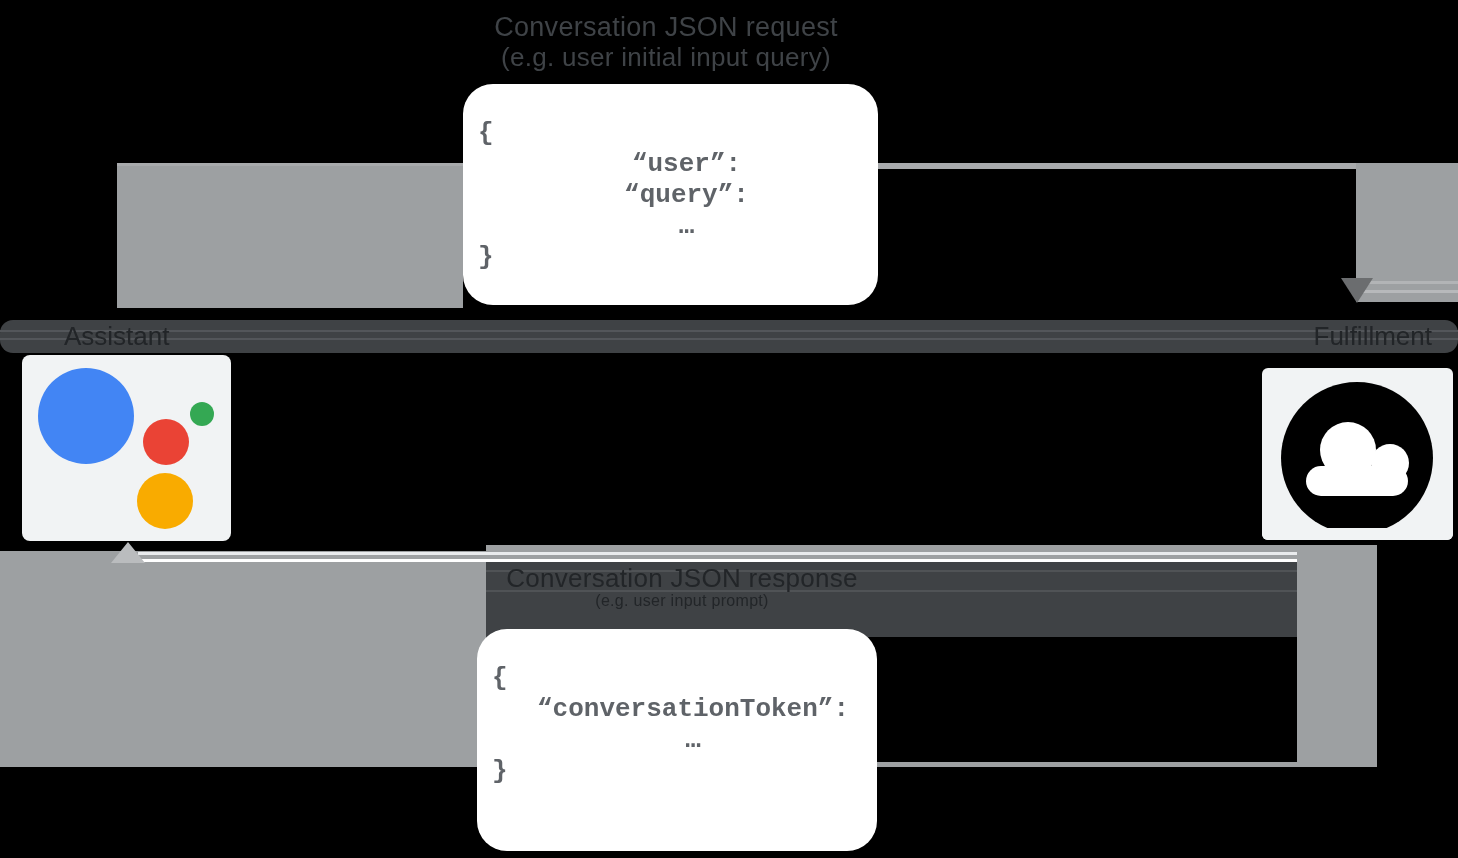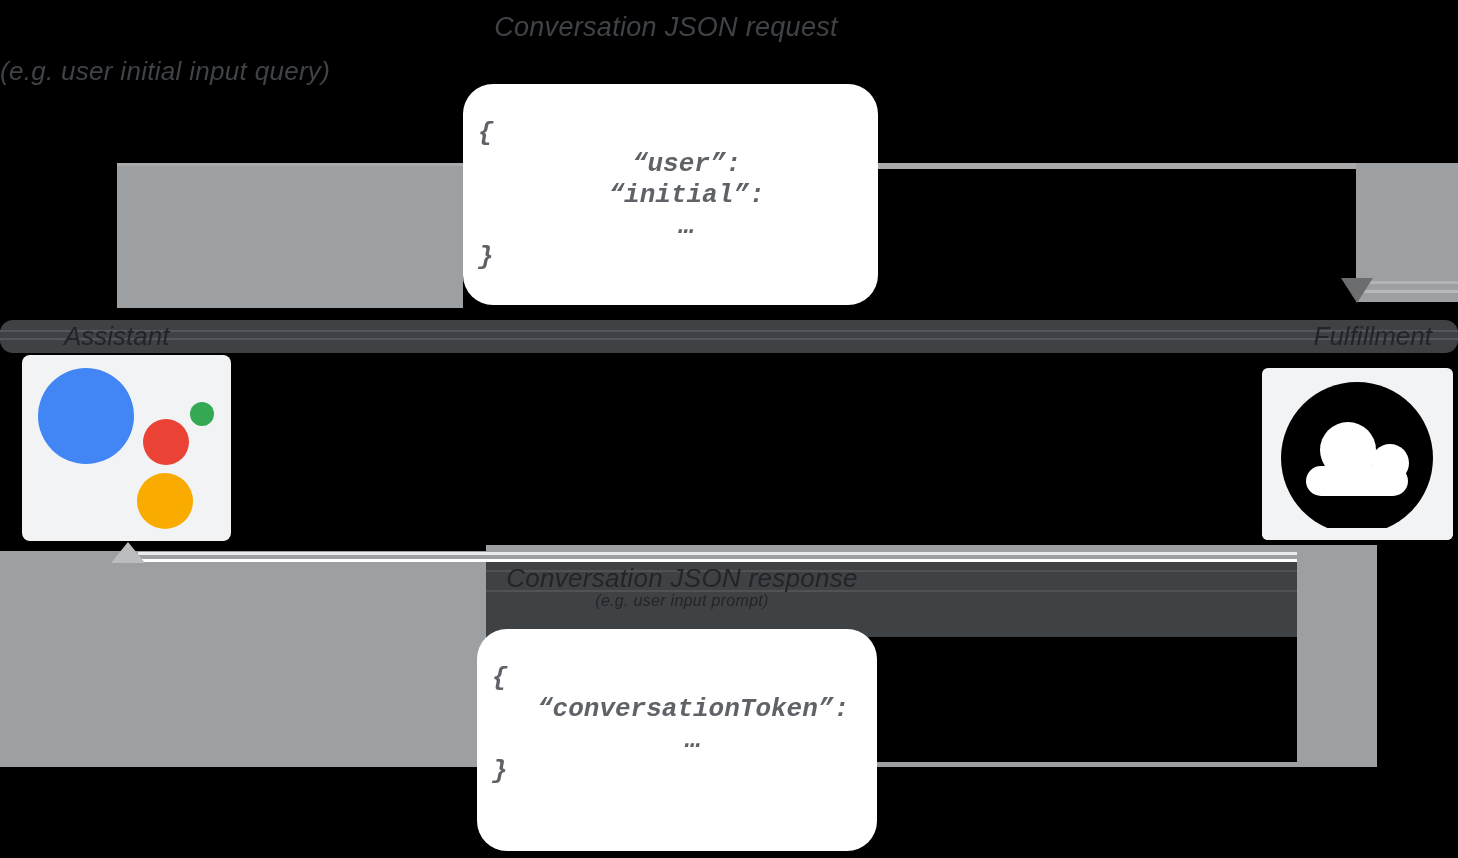--- a/index.html
+++ b/index.html
@@ -20,21 +20,21 @@
     --cloud-black:#000000;
     --arrowhead-dark:#6b6d6f;
     --arrowhead-light:#babcbe;
   }
   html,body{margin:0;padding:0;background:var(--background);}
   .stage{
     position:relative;width:1458px;height:858px;overflow:hidden;
     background:var(--background);
     font-family:"Liberation Sans",sans-serif;
   }
-  .abs{position:absolute;font-style:italic;}
+  .abs{position:absolute;}
 
   
   .req-line   {left:117px;top:163px;width:1239px;height:6px;background:var(--pipe-gray-light);}
   .req-rect   {left:117px;top:166px;width:346px;height:142px;background:var(--pipe-gray);}
   .req-vert   {left:1356px;top:163px;width:102px;height:139px;background:var(--pipe-gray);}
   .req-streak1{left:1360px;top:281px;width:98px;height:3px;background:#b2b4b6;}
   .req-streak2{left:1360px;top:290px;width:98px;height:3px;background:#b7b9bb;}
   .tri-down{
     left:1341px;top:278px;width:0;height:0;
     border-left:16px solid transparent;border-right:16px solid transparent;
@@ -48,21 +48,21 @@
   .white-line2{left:138px;top:559px;width:1159px;height:3px;background:#ffffff;}
   .tri-up{
     left:111px;top:542px;width:0;height:0;
     border-left:17px solid transparent;border-right:17px solid transparent;
     border-bottom:21px solid var(--arrowhead-light);
   }
 
   
   .top-label1{left:0;top:12px;width:1332px;text-align:center;
     font-size:27px;color:var(--label-text);letter-spacing:.3px;}
-  .top-label2{left:0;top:56px;width:1332px;
+  .top-label2{left:0;top:42px;width:1332px;text-align:center;
     font-size:26px;color:var(--label-text);letter-spacing:.3px;}
 
   
   .actors-band{left:0;top:320px;width:1458px;height:33px;background:var(--band-dark);border-radius:13px;}
   .band-streak{position:absolute;left:0;width:100%;height:2px;background:var(--band-streak);}
   .bs1{top:10px;} .bs2{top:18px;}
   .actor-label{position:absolute;top:0;line-height:33px;font-size:26px;color:var(--band-text);}
   .actor-label.assistant{left:64px;}
   .actor-label.fulfillment{right:26px;}
 
@@ -149,21 +149,21 @@
       <rect x="0" y="160" width="191" height="12" fill="var(--card-bg)"></rect>
       <circle cx="86" cy="82" r="28" fill="#ffffff"></circle>
       <circle cx="128" cy="95" r="19" fill="#ffffff"></circle>
       <rect x="44" y="98" width="102" height="30" rx="15" fill="#ffffff"></rect>
     </svg>
   </div>
 
   <div class="abs codebox request">
     <div class="code-line">{</div>
     <div class="code-line indent">“user”:</div>
-    <div class="code-line indent">“initial”:</div>
+    <div class="code-line indent">“query”:</div>
     <div class="code-line indent">…</div>
     <div class="code-line">}</div>
   </div>
 
   <div class="abs codebox response">
     <div class="code-line">{</div>
     <div class="code-line indent">“conversationToken”:</div>
     <div class="code-line indent">…</div>
     <div class="code-line">}</div>
   </div>

